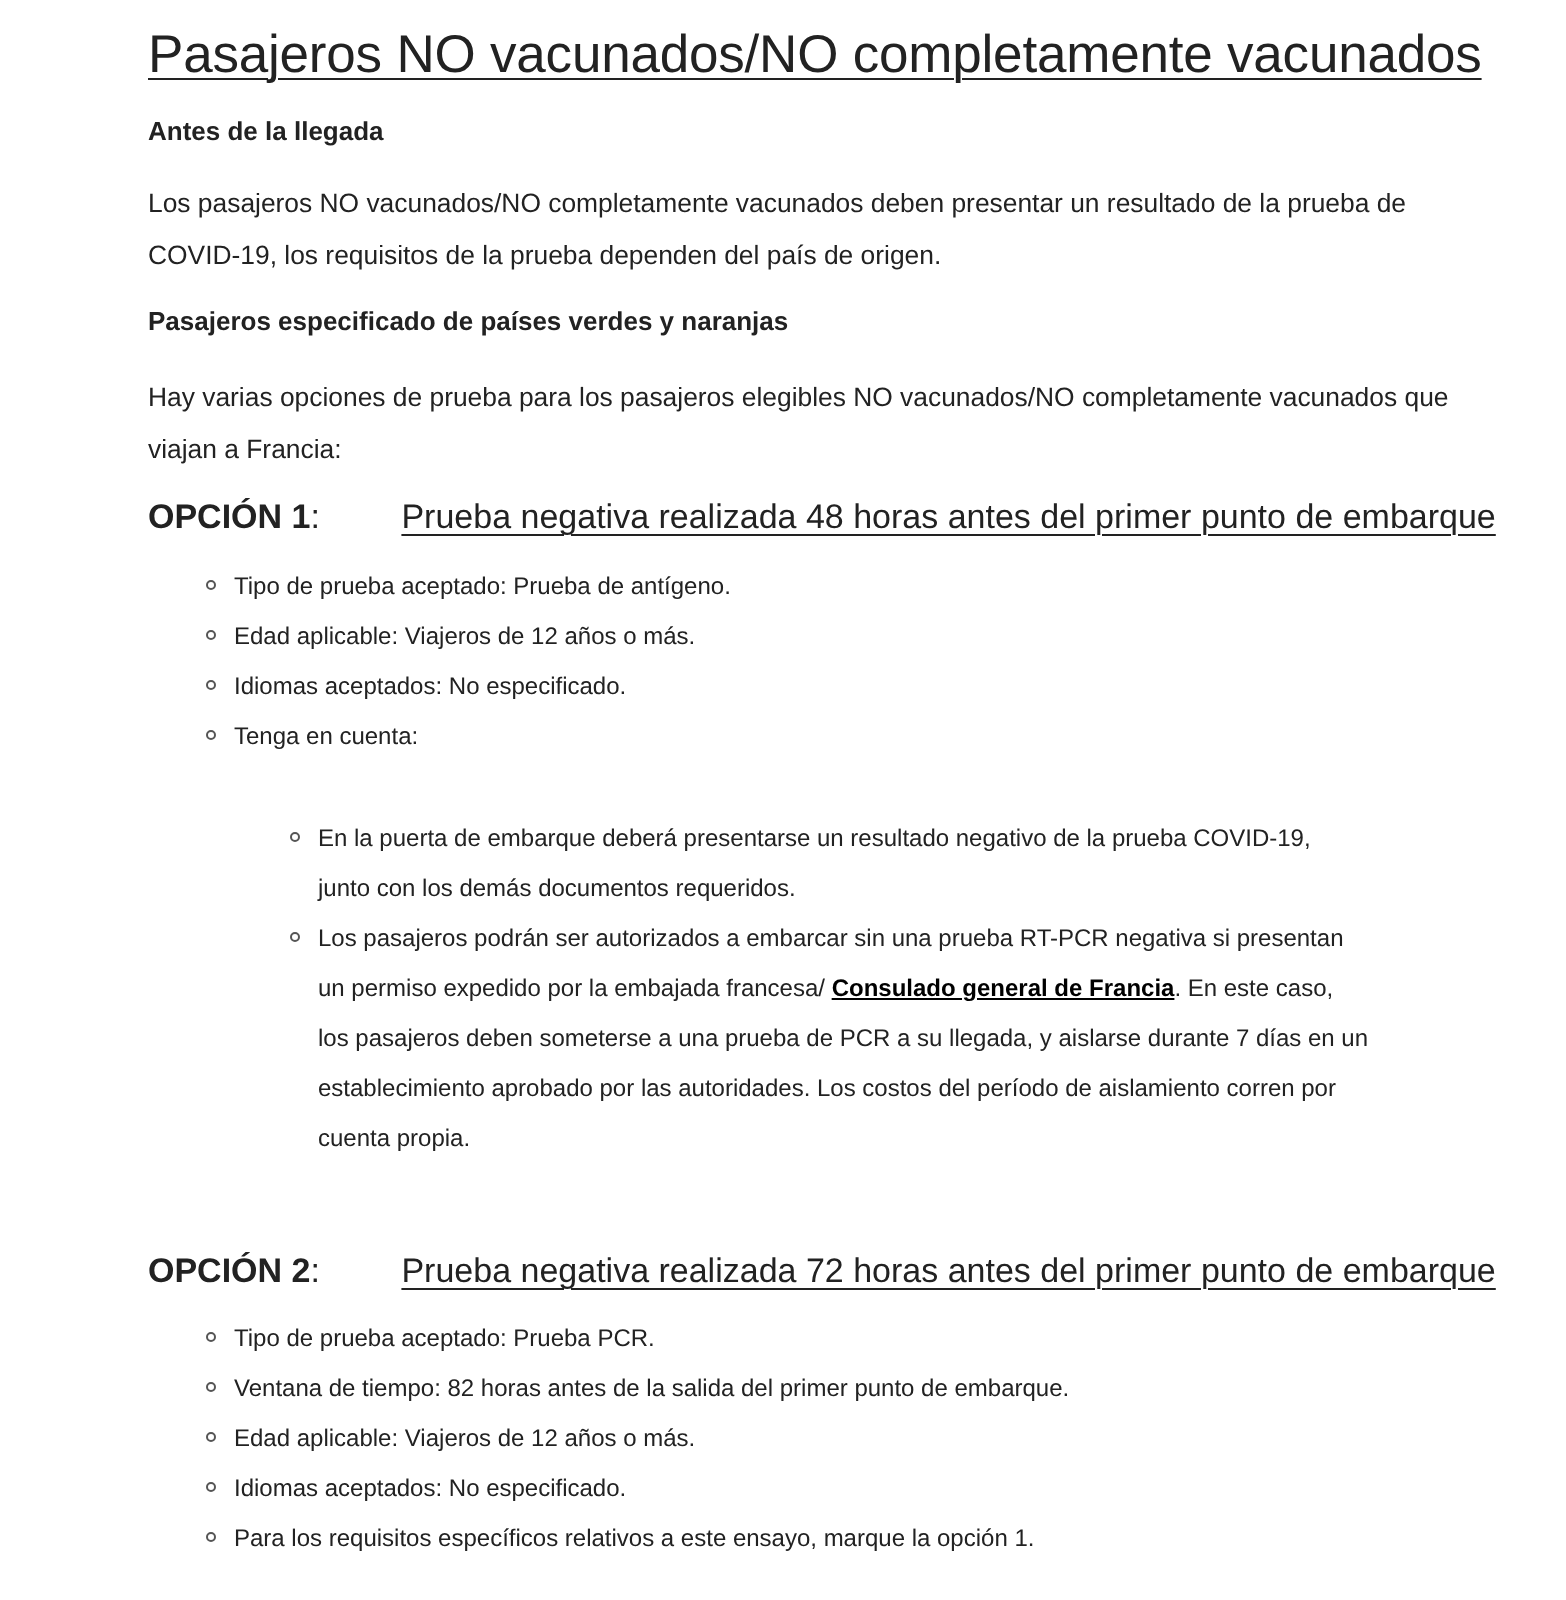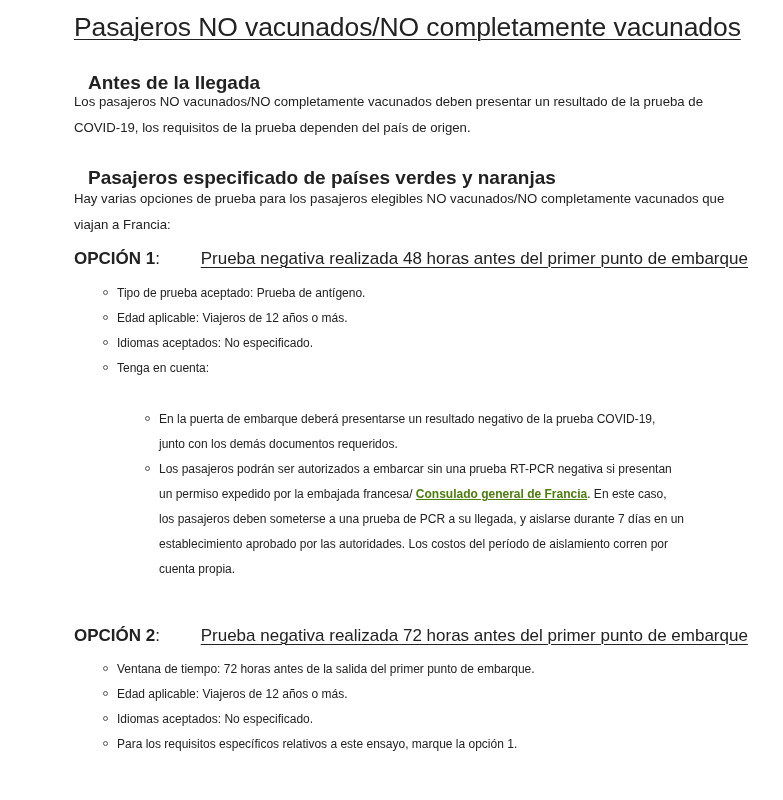--- a/index.html
+++ b/index.html
@@ -9,22 +9,22 @@
     color: #222222;
   }
   .page { position: relative; padding: 0 0 0 74px; }
   h1 {
     margin: 0; position: absolute; top: 12px; left: 74px;
     font-size: 26.5px; font-weight: normal; text-decoration: underline;
     text-underline-offset: 3px; text-decoration-thickness: 1px;
     color: #222; white-space: nowrap; letter-spacing: -0.1px;
   }
   h2 {
-    margin: 14px; position: absolute; left: 74px;
-    font-size: 19px; font-weight: bold; color: #222; white-space: nowrap;
+    margin: 0; position: absolute; left: 74px;
+    font-size: 13px; font-weight: bold; color: #222; white-space: nowrap;
   }
   p {
     margin: 0; position: absolute; left: 74px; width: 690px;
     font-size: 13.2px; line-height: 26px; color: #222;
   }
   .opt {
     margin: 0; position: absolute; left: 74px;
     font-size: 17px; color: #222; white-space: nowrap;
   }
   .opt b { font-weight: bold; }
@@ -32,21 +32,21 @@
   ul { list-style: none; margin: 0; padding: 0; position: absolute; }
   ul li {
     position: relative; font-size: 12px; line-height: 25px; color: #222;
     padding-left: 0;
   }
   .bullet {
     position: absolute; left: -14px; top: 9px;
     width: 5px; height: 5px; border: 1px solid #555; border-radius: 50%;
     box-sizing: border-box;
   }
-  a { color: #4d7c0f; font-weight: bold; text-decoration: underline; }
+  a { color: #000000; font-weight: bold; text-decoration: underline; }
 </style>
 </head>
 <body>
 
 <div class="page">
 
   <h1>Pasajeros NO vacunados/NO completamente vacunados</h1>
 
   <h2 style="top:58px">Antes de la llegada</h2>
   <p style="top:89px">
@@ -74,19 +74,20 @@
   <ul style="top:407px; left:159px; width:620px;">
     <li><span class="bullet"></span><span>En la puerta de embarque deberá presentarse un resultado negativo de la prueba COVID-19,</span><br><span>junto con los demás documentos requeridos.</span></li>
     <li><span class="bullet"></span><span>Los pasajeros podrán ser autorizados a embarcar sin una prueba RT-PCR negativa si presentan</span><br><span>un permiso expedido por la embajada francesa/ </span><a href="#">Consulado general de Francia</a><span>. En este caso,</span><br><span>los pasajeros deben someterse a una prueba de PCR a su llegada, y aislarse durante 7 días en un</span><br><span>establecimiento aprobado por las autoridades. Los costos del período de aislamiento corren por</span><br><span>cuenta propia.</span></li>
   </ul>
 
   <div class="opt" style="top:626px">
     <b>OPCIÓN 2</b><span>: </span><u>Prueba negativa realizada 72 horas antes del primer punto de embarque</u>
   </div>
 
   <ul style="top:657px; left:117px; width:640px;">
-    <li><span class="bullet"></span><span>Ventana de tiempo: 72 horas antes de la salida del primer punto de embarque.</span></li>
+    <li><span class="bullet"></span><span>Tipo de prueba aceptado: Prueba PCR.</span></li>
+    <li><span class="bullet"></span><span>Ventana de tiempo: 82 horas antes de la salida del primer punto de embarque.</span></li>
     <li><span class="bullet"></span><span>Edad aplicable: Viajeros de 12 años o más.</span></li>
     <li><span class="bullet"></span><span>Idiomas aceptados: No especificado.</span></li>
     <li><span class="bullet"></span><span>Para los requisitos específicos relativos a este ensayo, marque la opción 1.</span></li>
   </ul>
 
 </div>
 
 </body></html>

